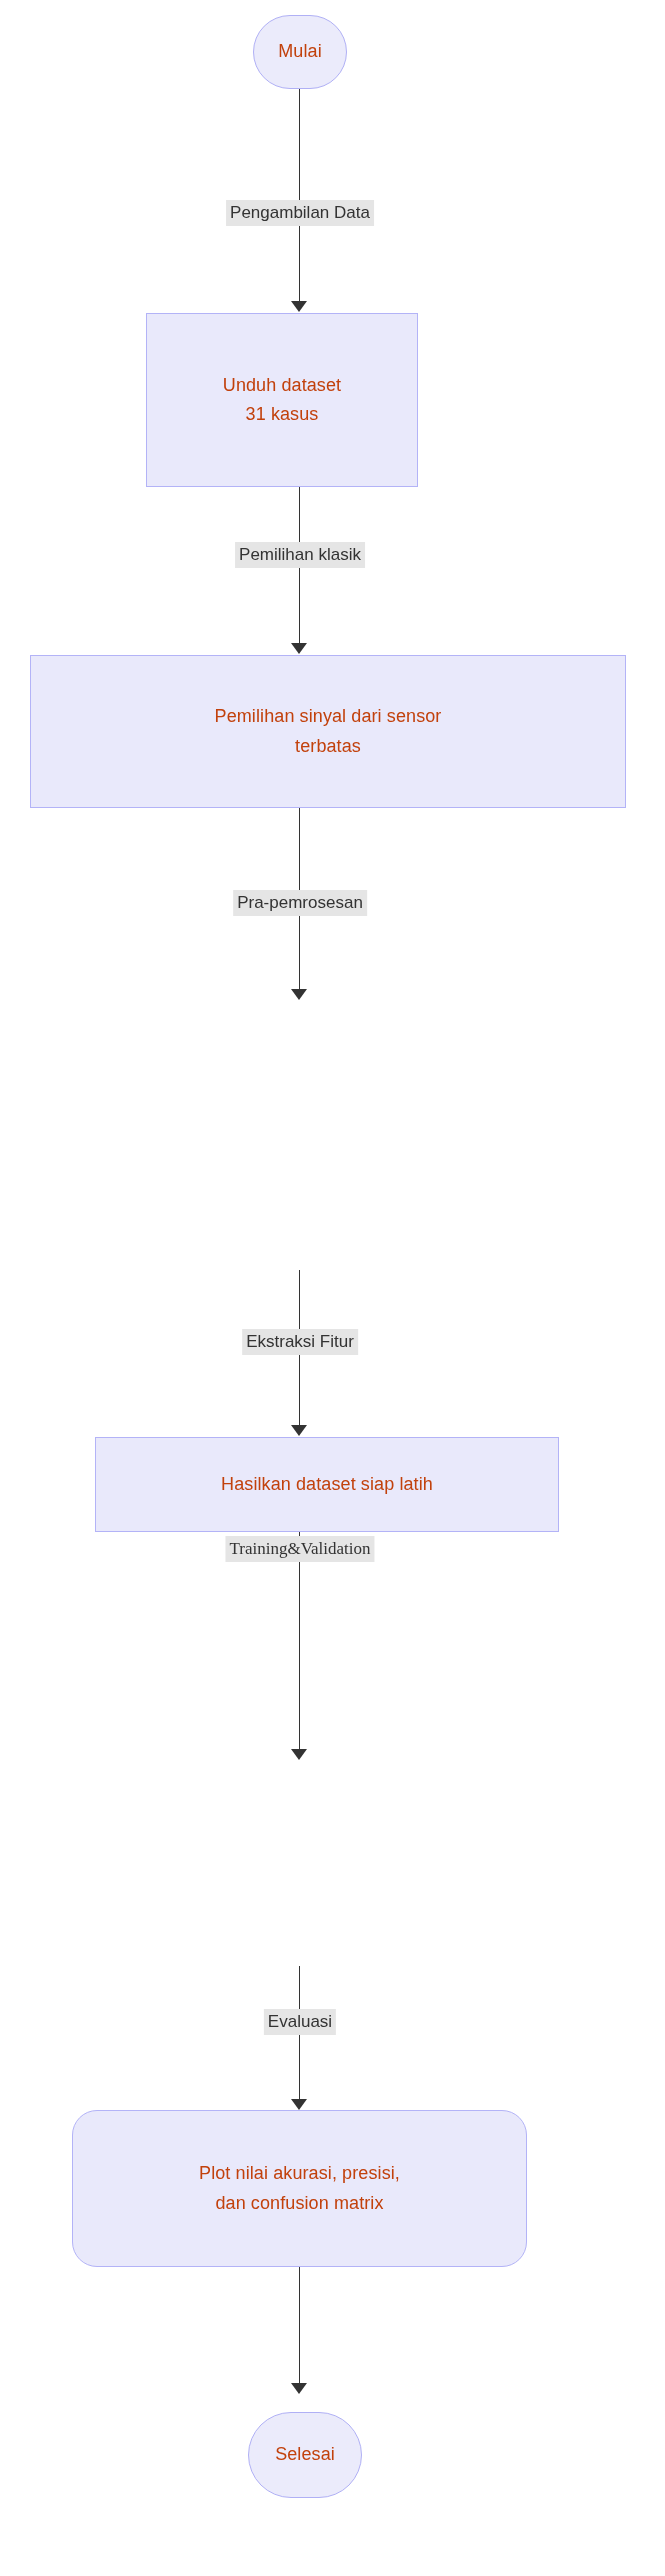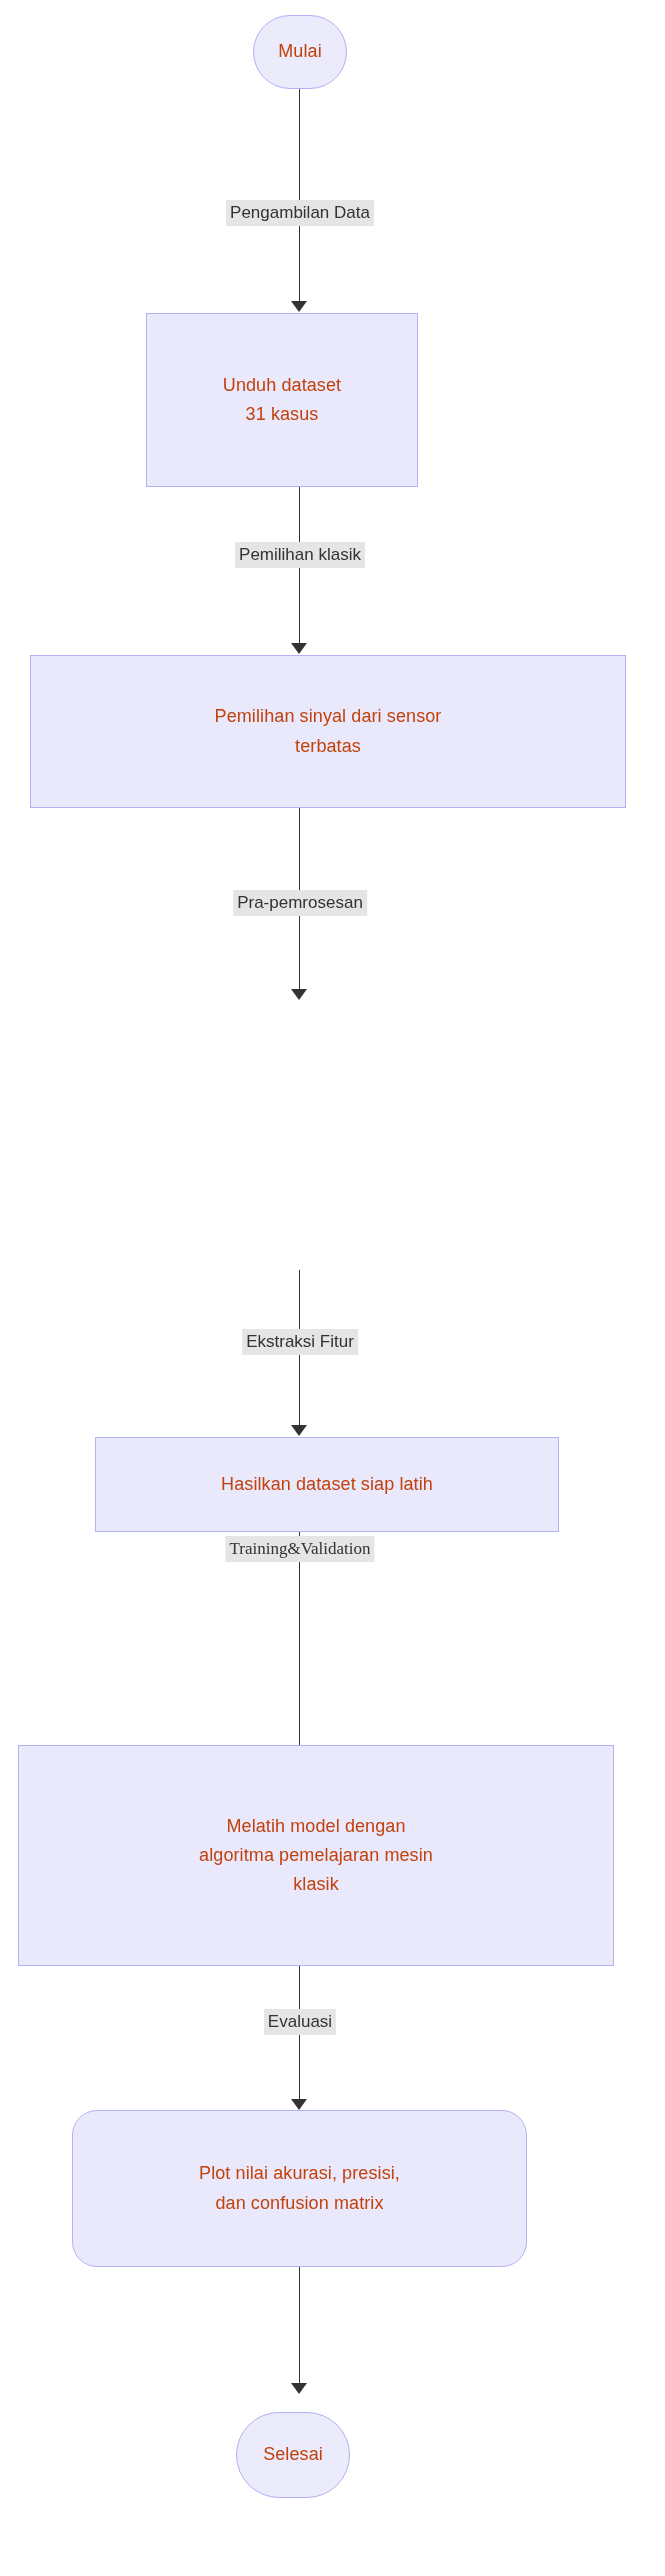--- a/index.html
+++ b/index.html
@@ -103,33 +103,30 @@
   <div class="edge-label" style="left:300px; top:1329px;">Ekstraksi Fitur</div>
 
   <div class="node" style="left:67px; top:1437px; width:464px; height:95px;margin-left:28px;">
     <span class="nlabel">Hasilkan dataset siap latih</span>
   </div>
 
   <div class="edge-line" style="left:299px; top:1532px; height:220px;"></div>
   <div class="arrow-head" style="left:291px; top:1749px;"></div>
   <div class="edge-label" style="left:300px; top:1536px;font-family:Liberation Serif, serif;">Training&amp;Validation</div>
 
-  <div class="node" style="left:18px; top:1745px; width:596px; height:221px;">
-    <span class="nlabel">Melatih model dengan<br>algoritma pemelajaran mesin<br>klasik</span>
-  </div>
 
   <div class="edge-line" style="left:299px; top:1966px; height:136px;"></div>
   <div class="arrow-head" style="left:291px; top:2099px;"></div>
   <div class="edge-label" style="left:300px; top:2009px;">Evaluasi</div>
 
   <div class="node" style="left:72px; top:2110px; width:455px; height:157px;border-radius:25px;">
     <span class="nlabel">Plot nilai akurasi, presisi,<br>dan confusion matrix</span>
   </div>
 
   <div class="edge-line" style="left:299px; top:2267px; height:118px;"></div>
   <div class="arrow-head" style="left:291px; top:2383px;"></div>
 
-  <div class="node terminal" style="left:236px; top:2412px; width:114px; height:86px;">
+  <div class="node terminal" style="left:248px; top:2412px; width:114px; height:86px;">
     <span class="nlabel">Selesai</span>
   </div>
 
 </div>
 
 
 </body></html>

